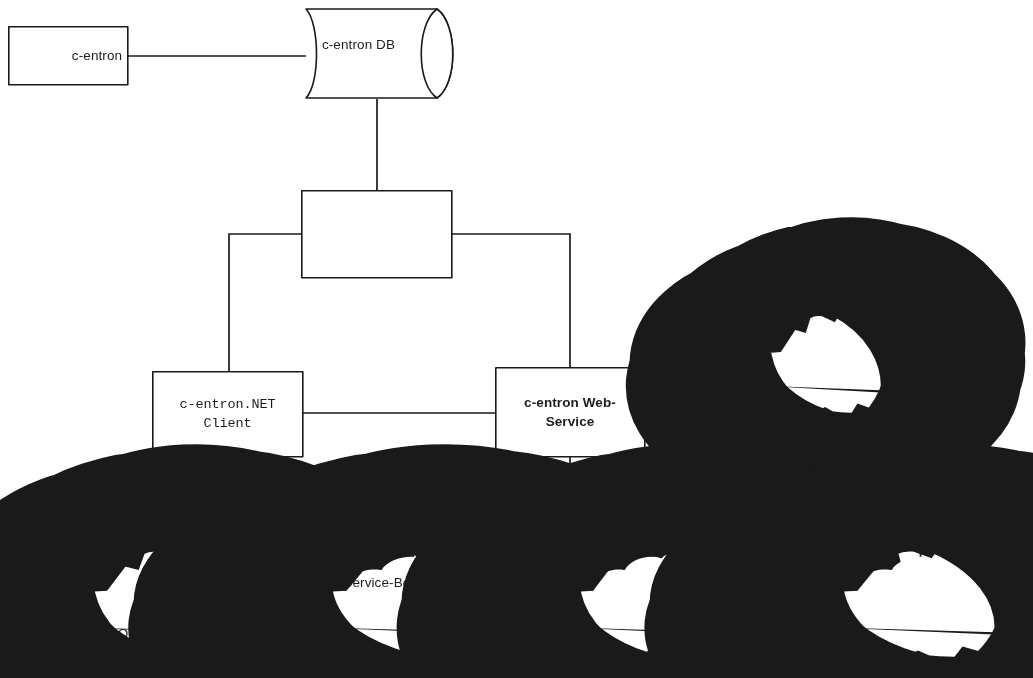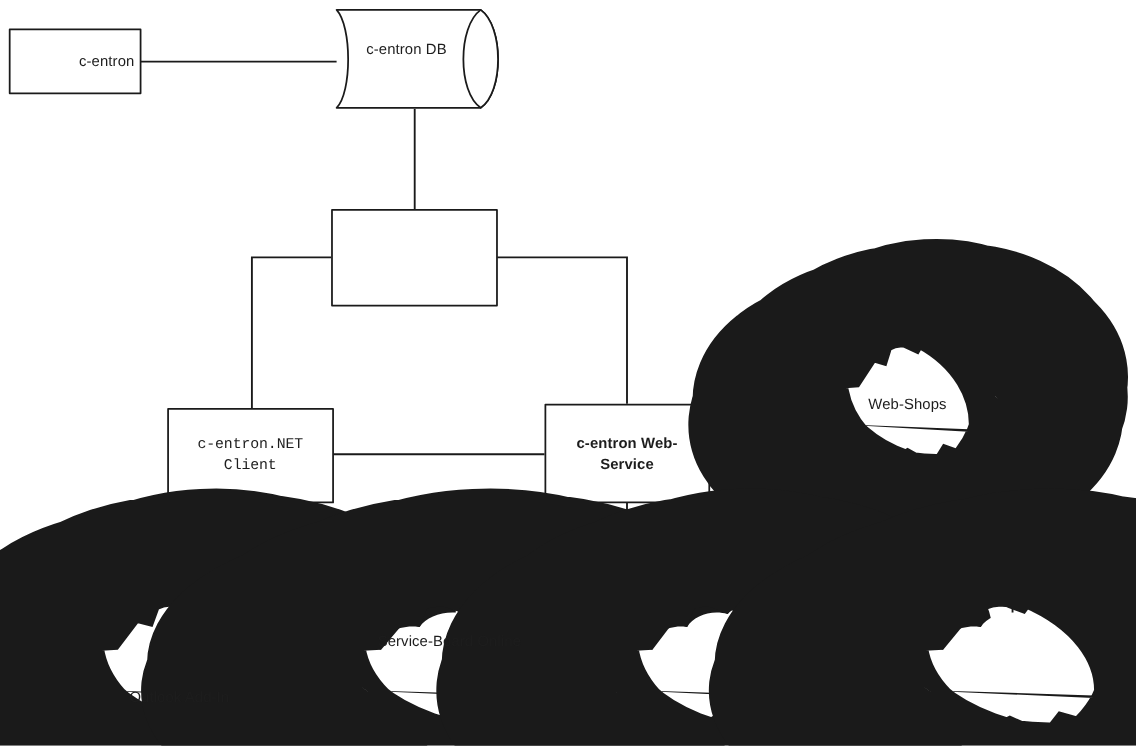--- a/index.html
+++ b/index.html
@@ -153,29 +153,28 @@
       <use href="#cloud-outline" class="cloud-shape" vector-effect="non-scaling-stroke" style="stroke-width:1.7"></use>
     </g>
 
     <g transform="translate(815,545) scale(206,125)">
       <use href="#cloud-outline" class="cloud-shape" vector-effect="non-scaling-stroke" style="stroke-width:1.7"></use>
     </g>
   </svg>
 
   <div class="node-label" style="left:8px; top:26px; width:120px; height:59px;padding-left:29px;">c-entron</div>
 
-  <div class="node-label" style="left:302px; top:8px; width:135px; height:73px;">c-entron DB</div>
+  <div class="node-label" style="left:291px; top:8px; width:135px; height:73px;">c-entron DB</div>
 
 
   <div class="node-label label-netclient" style="left:152px; top:371px; width:151px; height:86px;">c-entron.NET Client</div>
 
   <div class="node-label" style="left:495px; top:367px; width:150px; height:90px;font-weight:bold;">c-entron Web-
 Service</div>
 
-  <div class="node-label" style="left:750px; top:310px; width:150px; height:115px;">Web-Shops</div>
 
   <div class="node-label" style="left:68px; top:571px; width:190px; height:125px;">Outlook Add-In</div>
 
   <div class="node-label" style="left:303px; top:520px; width:211px; height:125px;">Service-Board Online</div>
 
 
 
 </div>
 
 </body></html>

